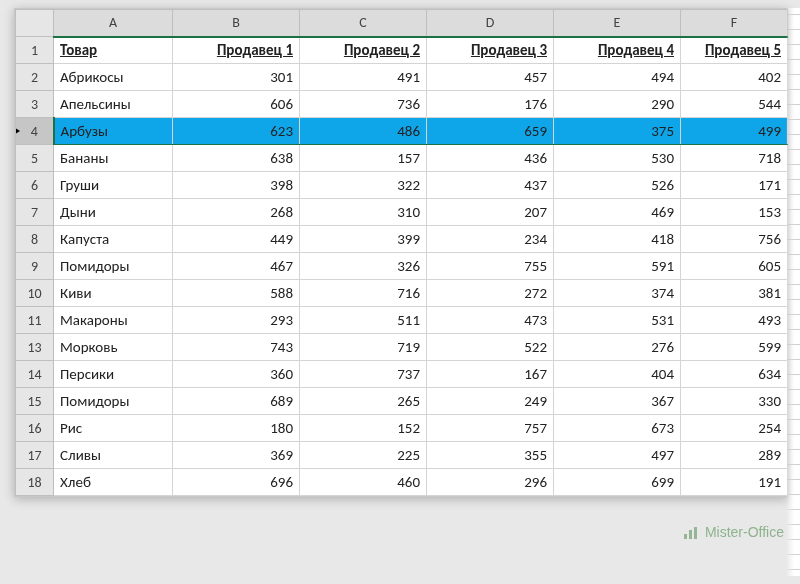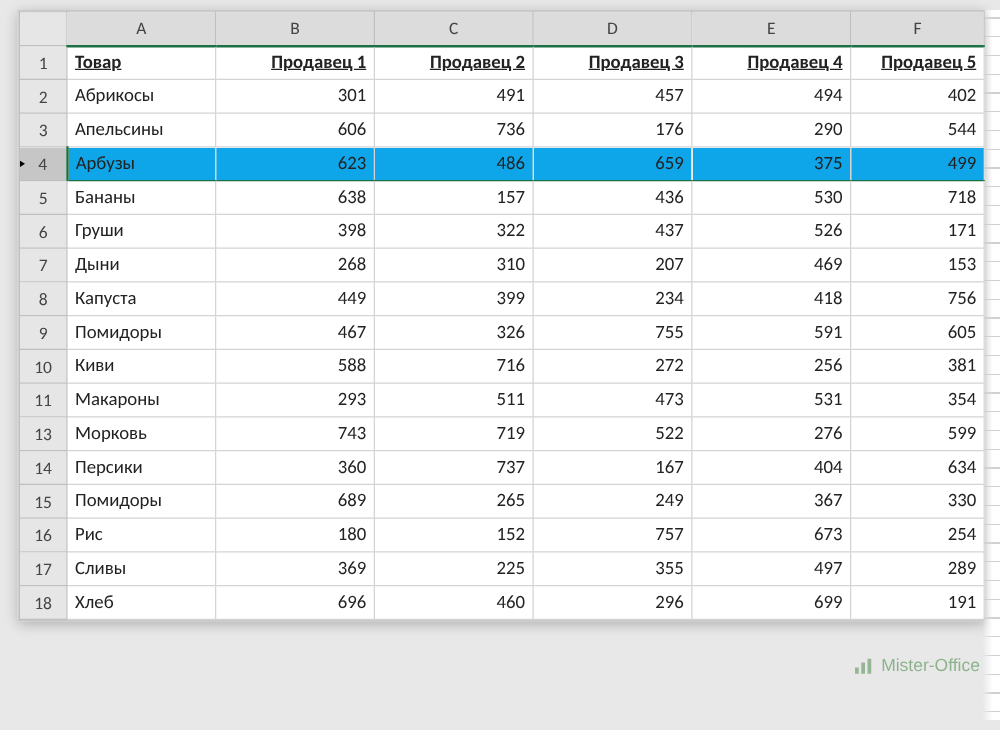--- a/index.html
+++ b/index.html
@@ -221,31 +221,31 @@
           <td class="cell num">755</td>
           <td class="cell num">591</td>
           <td class="cell num">605</td>
         </tr>
         <tr>
           <td class="row-hdr">10</td>
           <td class="cell first-cell">Киви</td>
           <td class="cell num">588</td>
           <td class="cell num">716</td>
           <td class="cell num">272</td>
-          <td class="cell num">256</td>
+          <td class="cell num">374</td>
           <td class="cell num">381</td>
         </tr>
         <tr>
           <td class="row-hdr">11</td>
           <td class="cell first-cell">Макароны</td>
           <td class="cell num">293</td>
           <td class="cell num">511</td>
           <td class="cell num">473</td>
           <td class="cell num">531</td>
-          <td class="cell num">354</td>
+          <td class="cell num">493</td>
         </tr>
         <tr>
           <td class="row-hdr">13</td>
           <td class="cell first-cell">Морковь</td>
           <td class="cell num">743</td>
           <td class="cell num">719</td>
           <td class="cell num">522</td>
           <td class="cell num">276</td>
           <td class="cell num">599</td>
         </tr>

